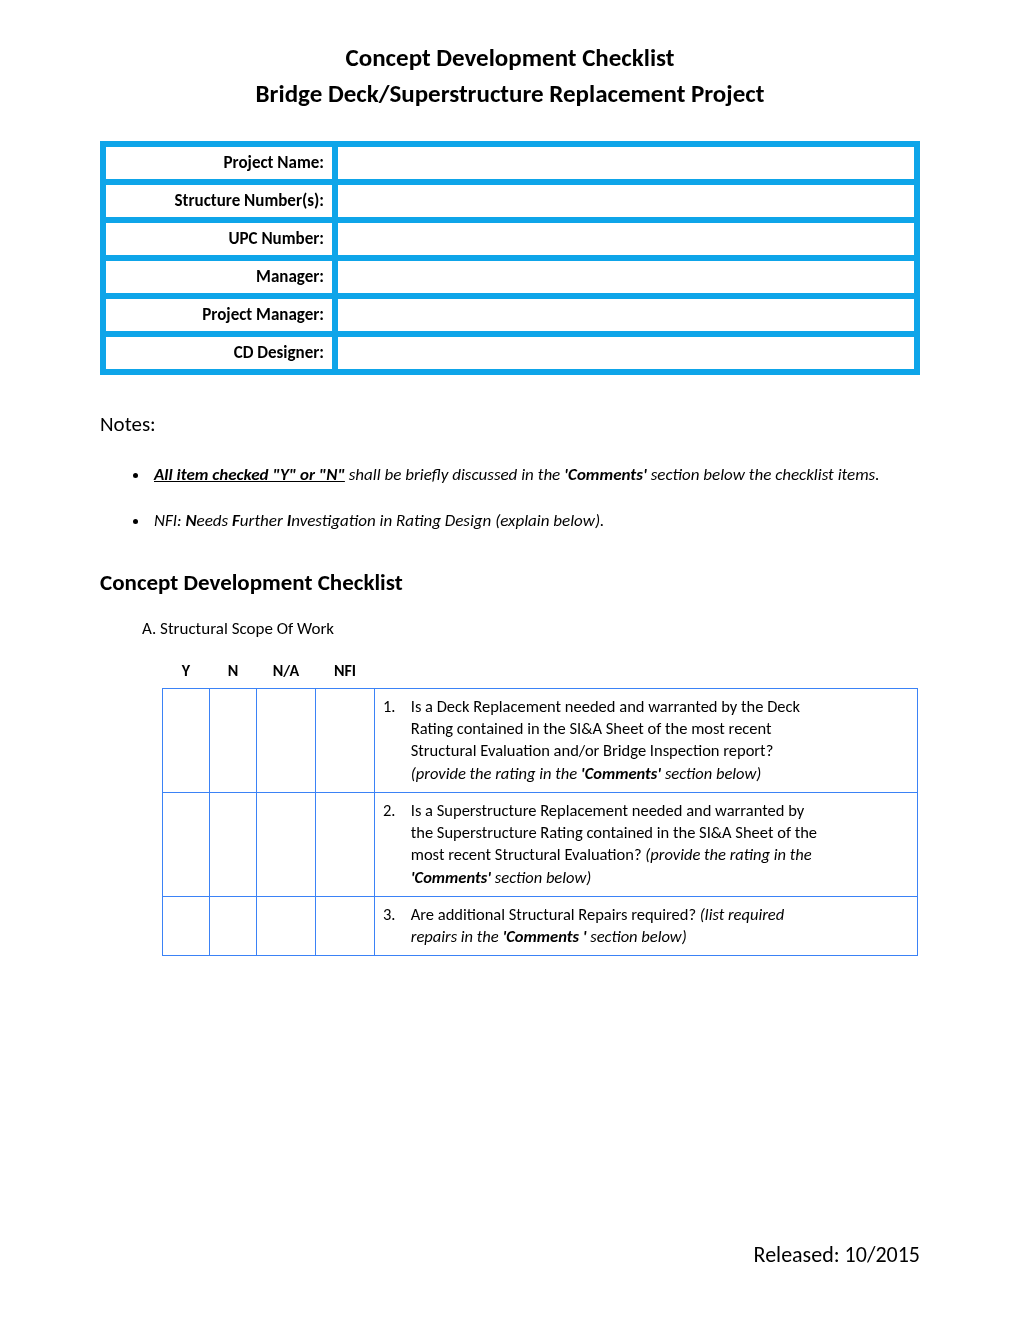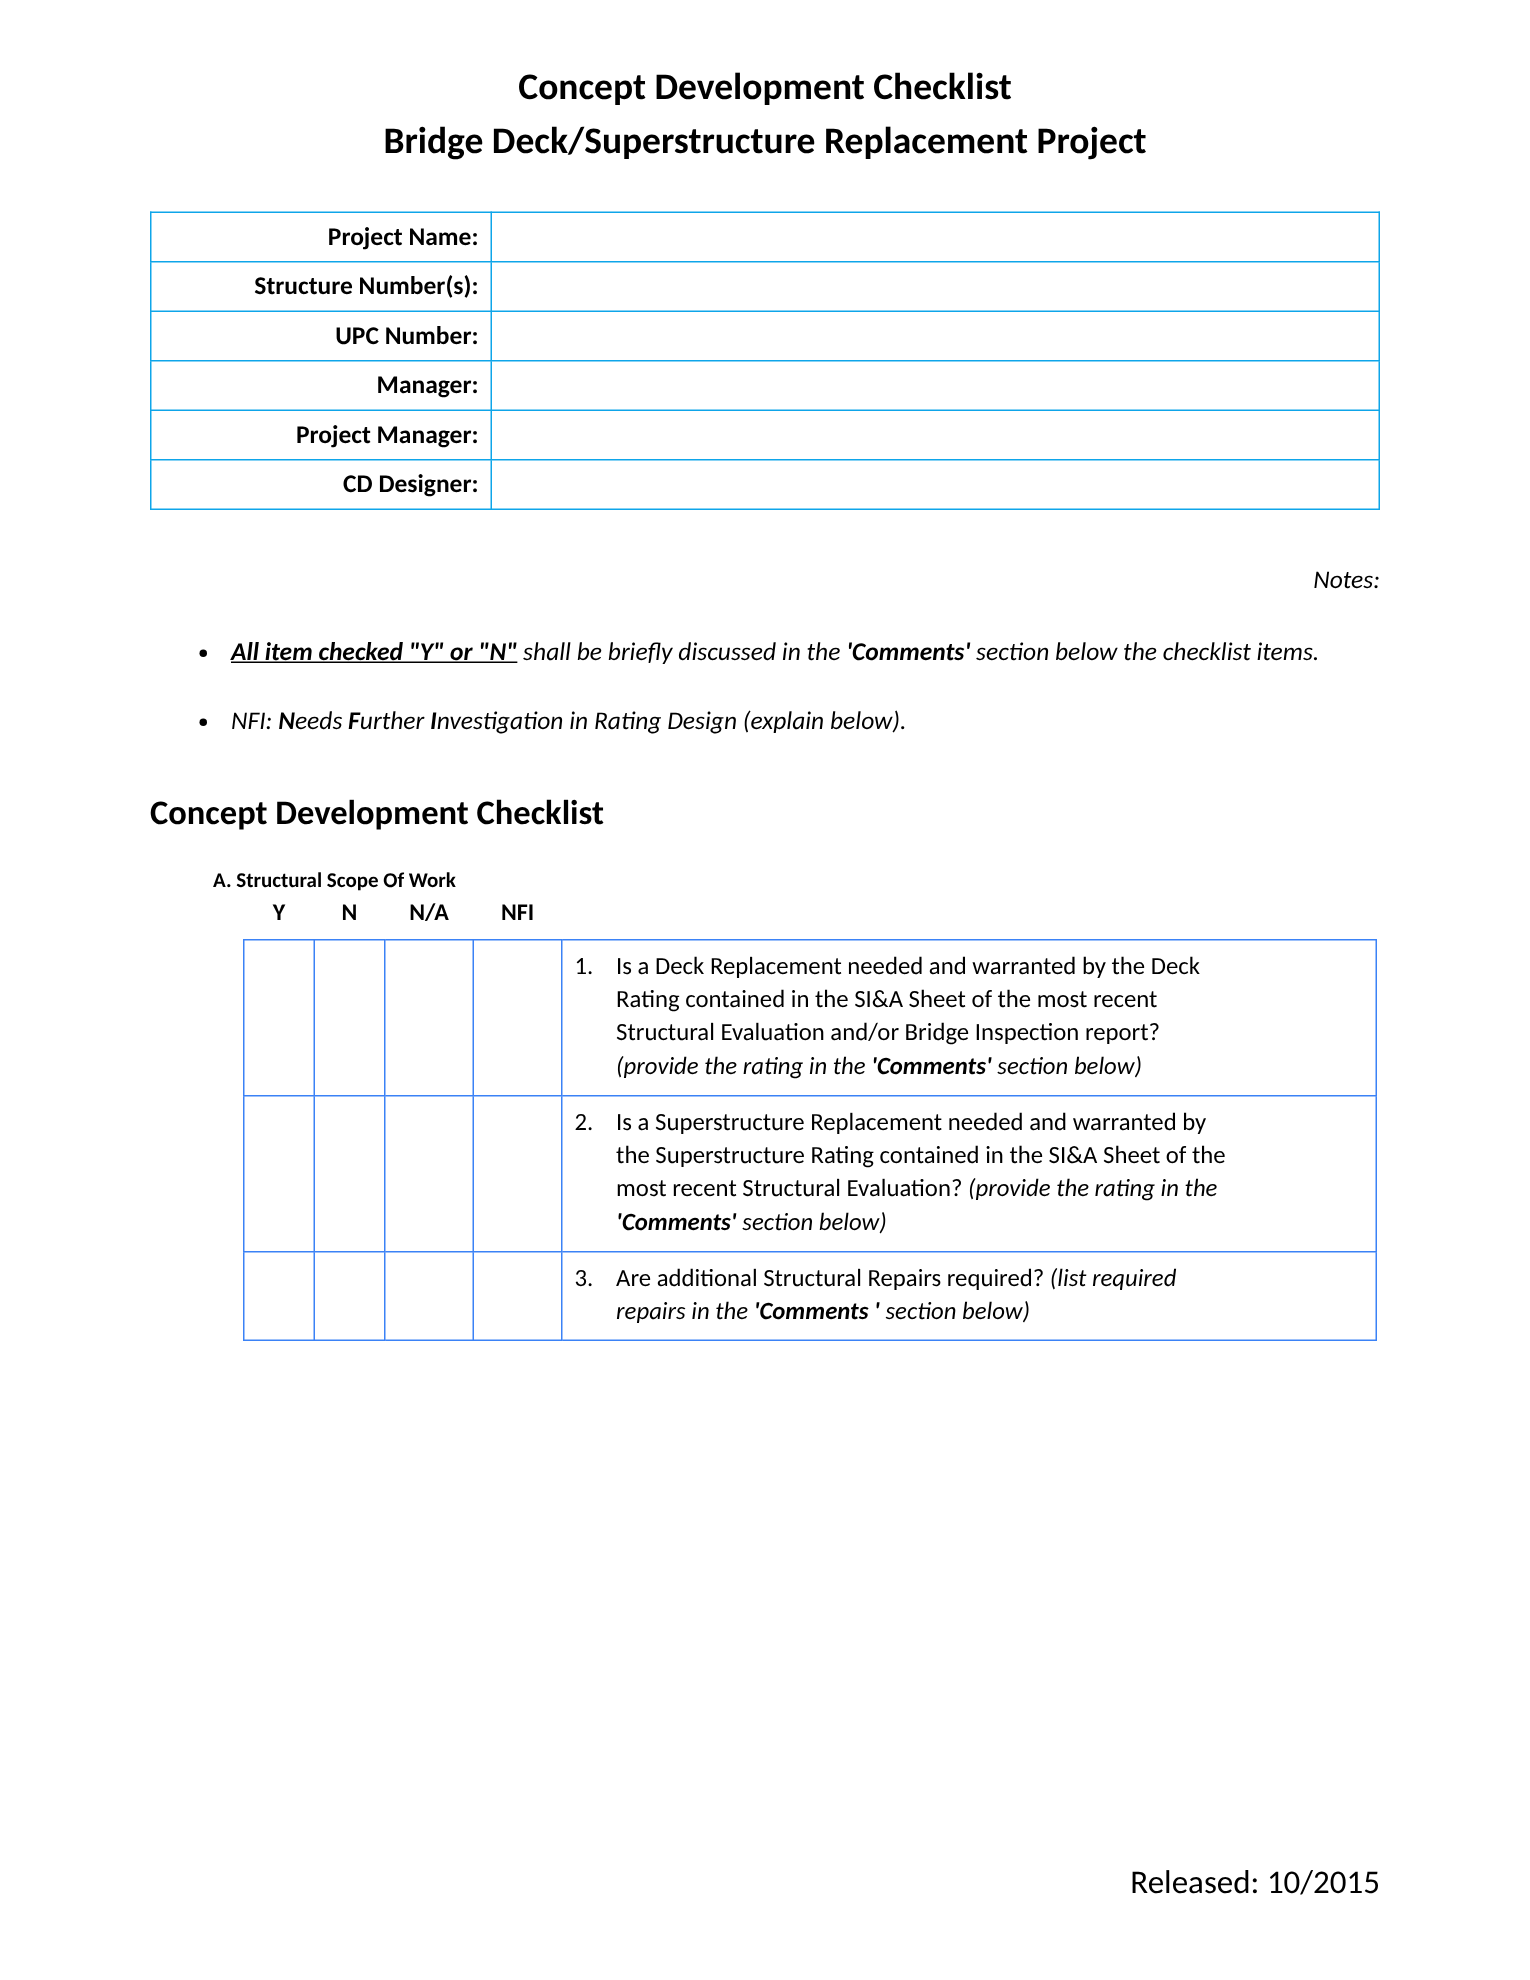--- a/index.html
+++ b/index.html
@@ -24,35 +24,33 @@
     font-size: 25px;
     font-weight: bold;
     line-height: 1.45;
   }
   table.info {
     border-collapse: collapse;
     width: 100%;
     margin-bottom: 36px;
   }
   table.info td {
-    border: 1px solid #0ea5e9;
+    border: 6px solid #0ea5e9;
     padding: 5px 8px;
     font-size: 17px;
     height: 22px;
   }
   table.info td.label {
     width: 210px;
     text-align: right;
     font-weight: bold;
   }
   .notes-heading {
-    font-style: italic;
-    font-size: 17px;
+    font-size: 21px;
     margin-bottom: 26px;
-    text-align: right;
   }
   ul.notes {
     list-style: disc;
     padding-left: 50px;
     margin: 0 0 34px 0;
   }
   ul.notes li {
     font-size: 17px;
     font-style: italic;
     line-height: 1.45;
@@ -60,23 +58,24 @@
     padding-left: 4px;
   }
   .bold { font-weight: bold; }
   .bold-u { font-weight: bold; text-decoration: underline; font-style: italic; }
   .section-heading {
     font-size: 23px;
     font-weight: bold;
     margin-bottom: 22px;
   }
   .sub-heading {
-    font-size: 14px;
-    font-weight: bold;
+    font-size: 17px;
+    font-weight: normal;
     margin-left: 42px;
+    margin-bottom: 18px;
   }
   table.checklist {
     border-collapse: collapse;
     margin-left: 62px;
     width: 756px;
   }
   table.checklist th {
     font-size: 16px;
     font-weight: bold;
     text-align: center;

